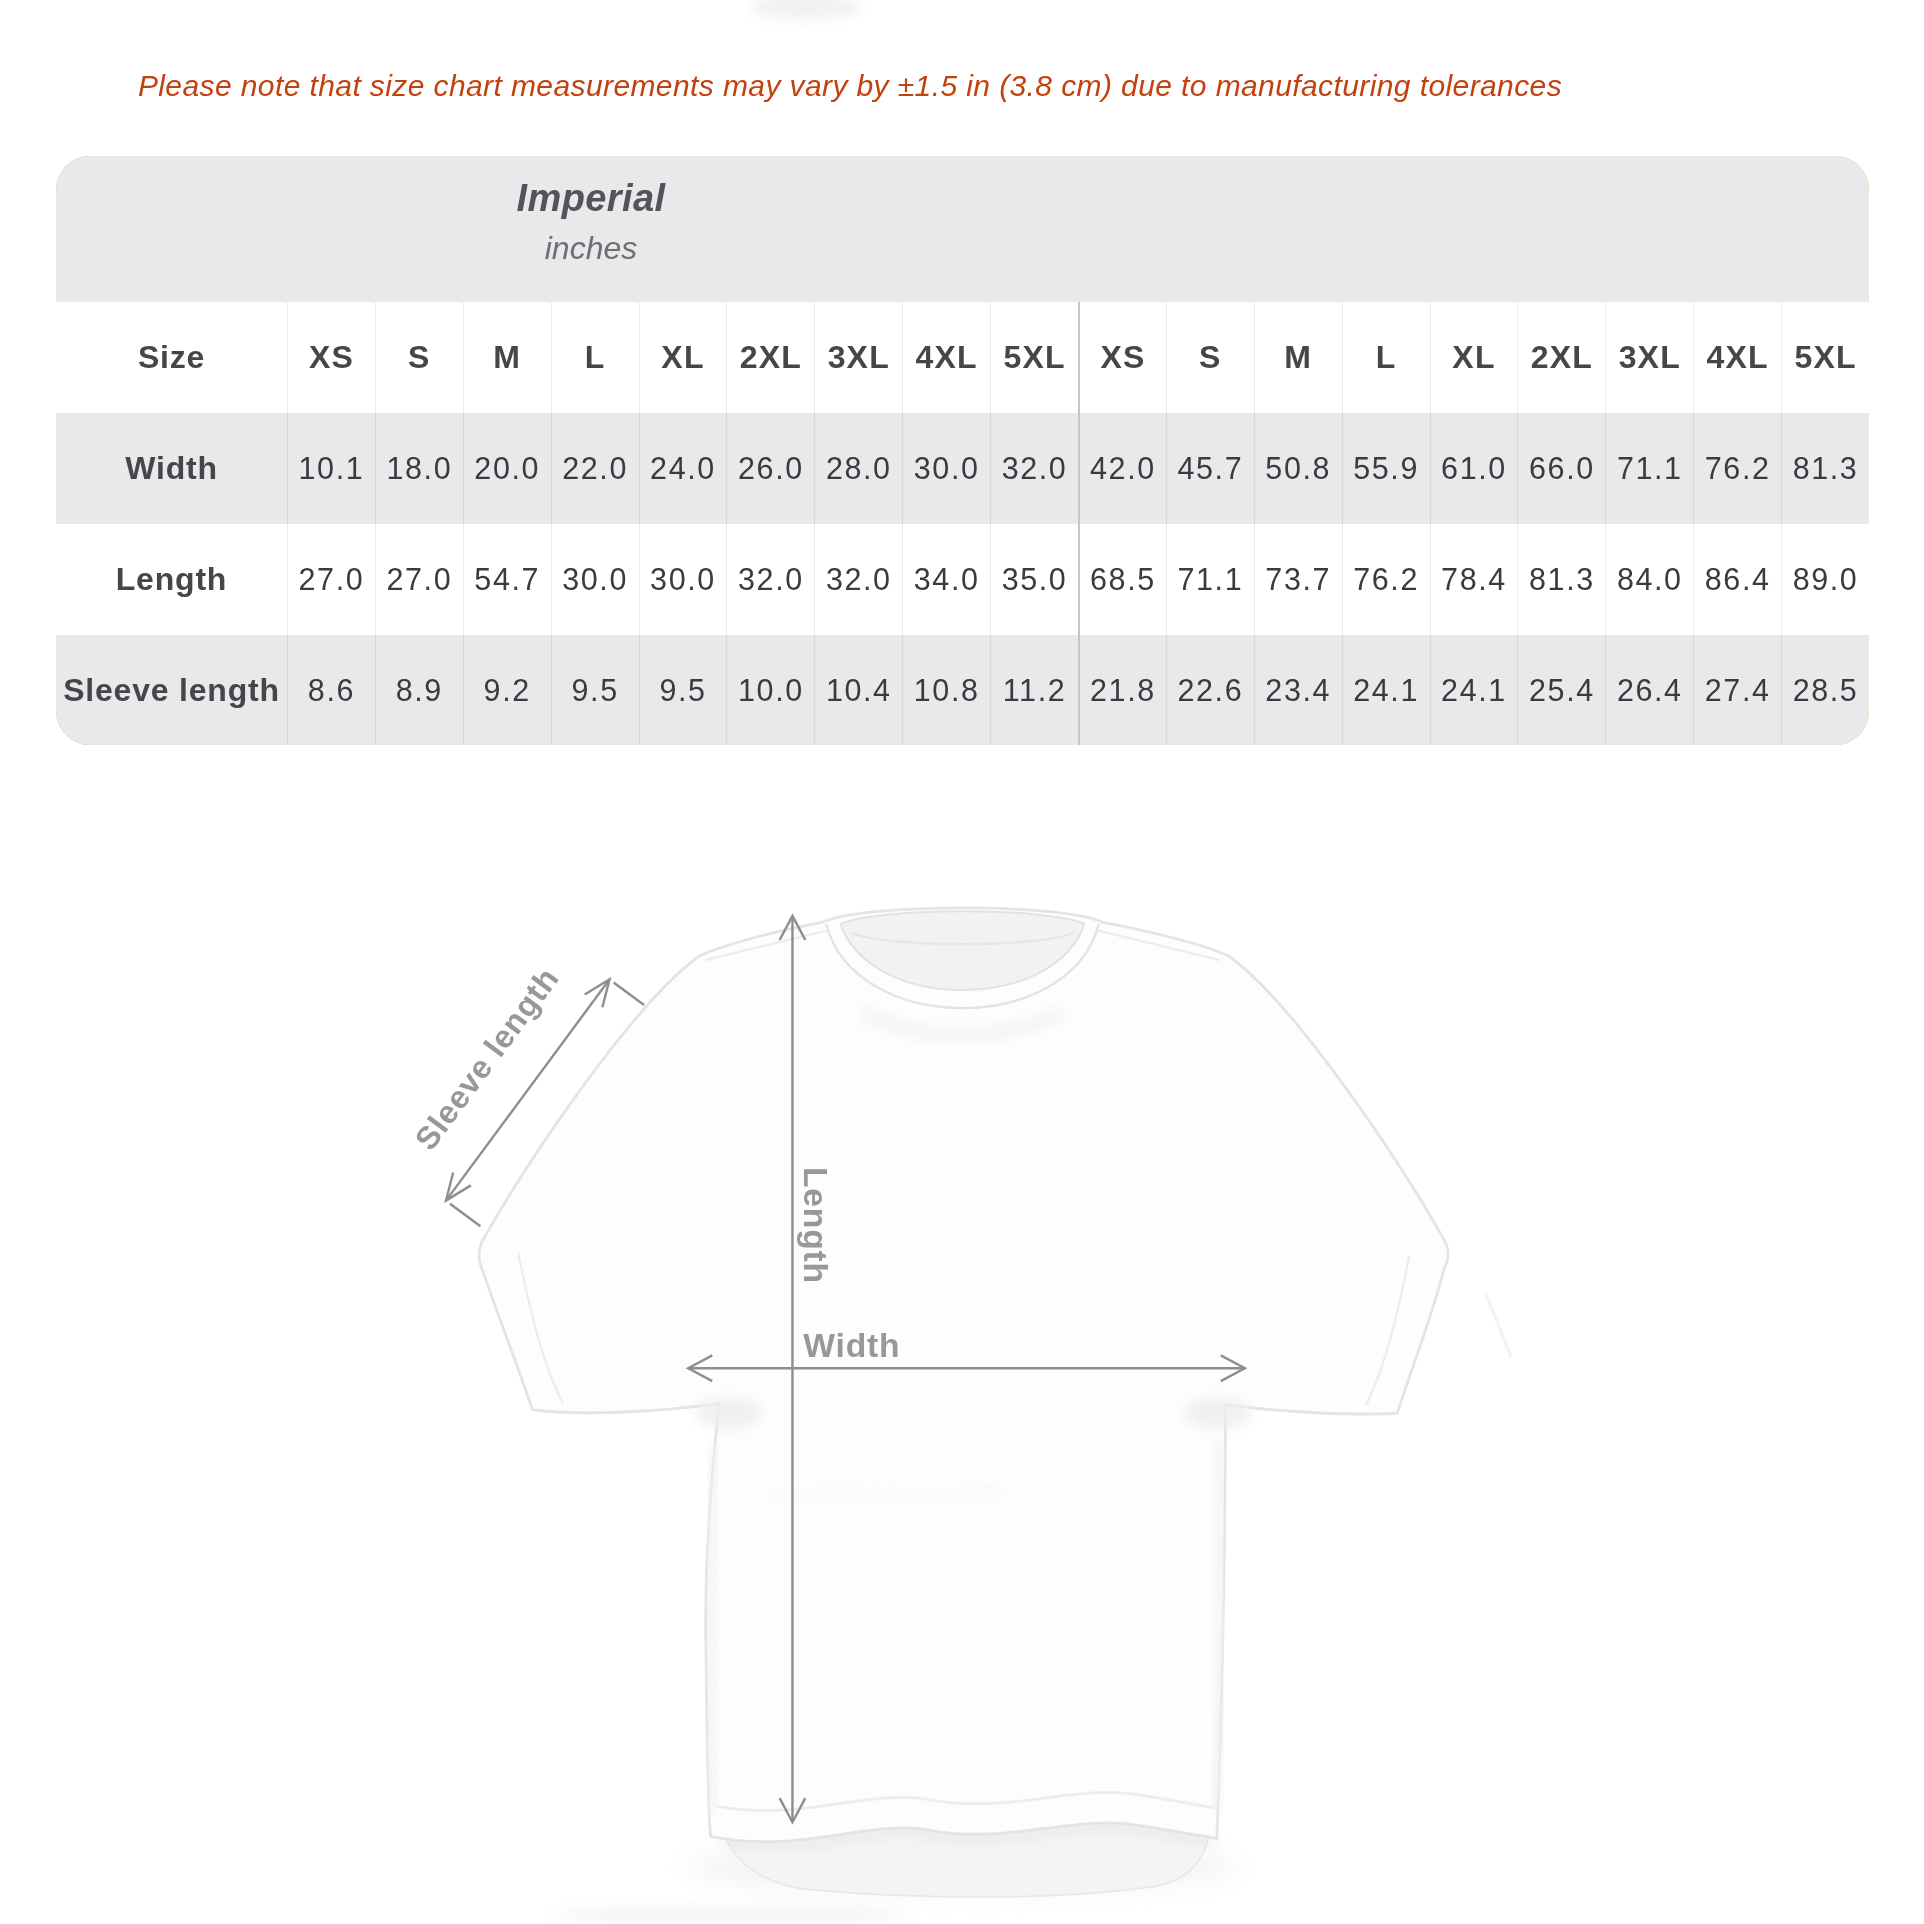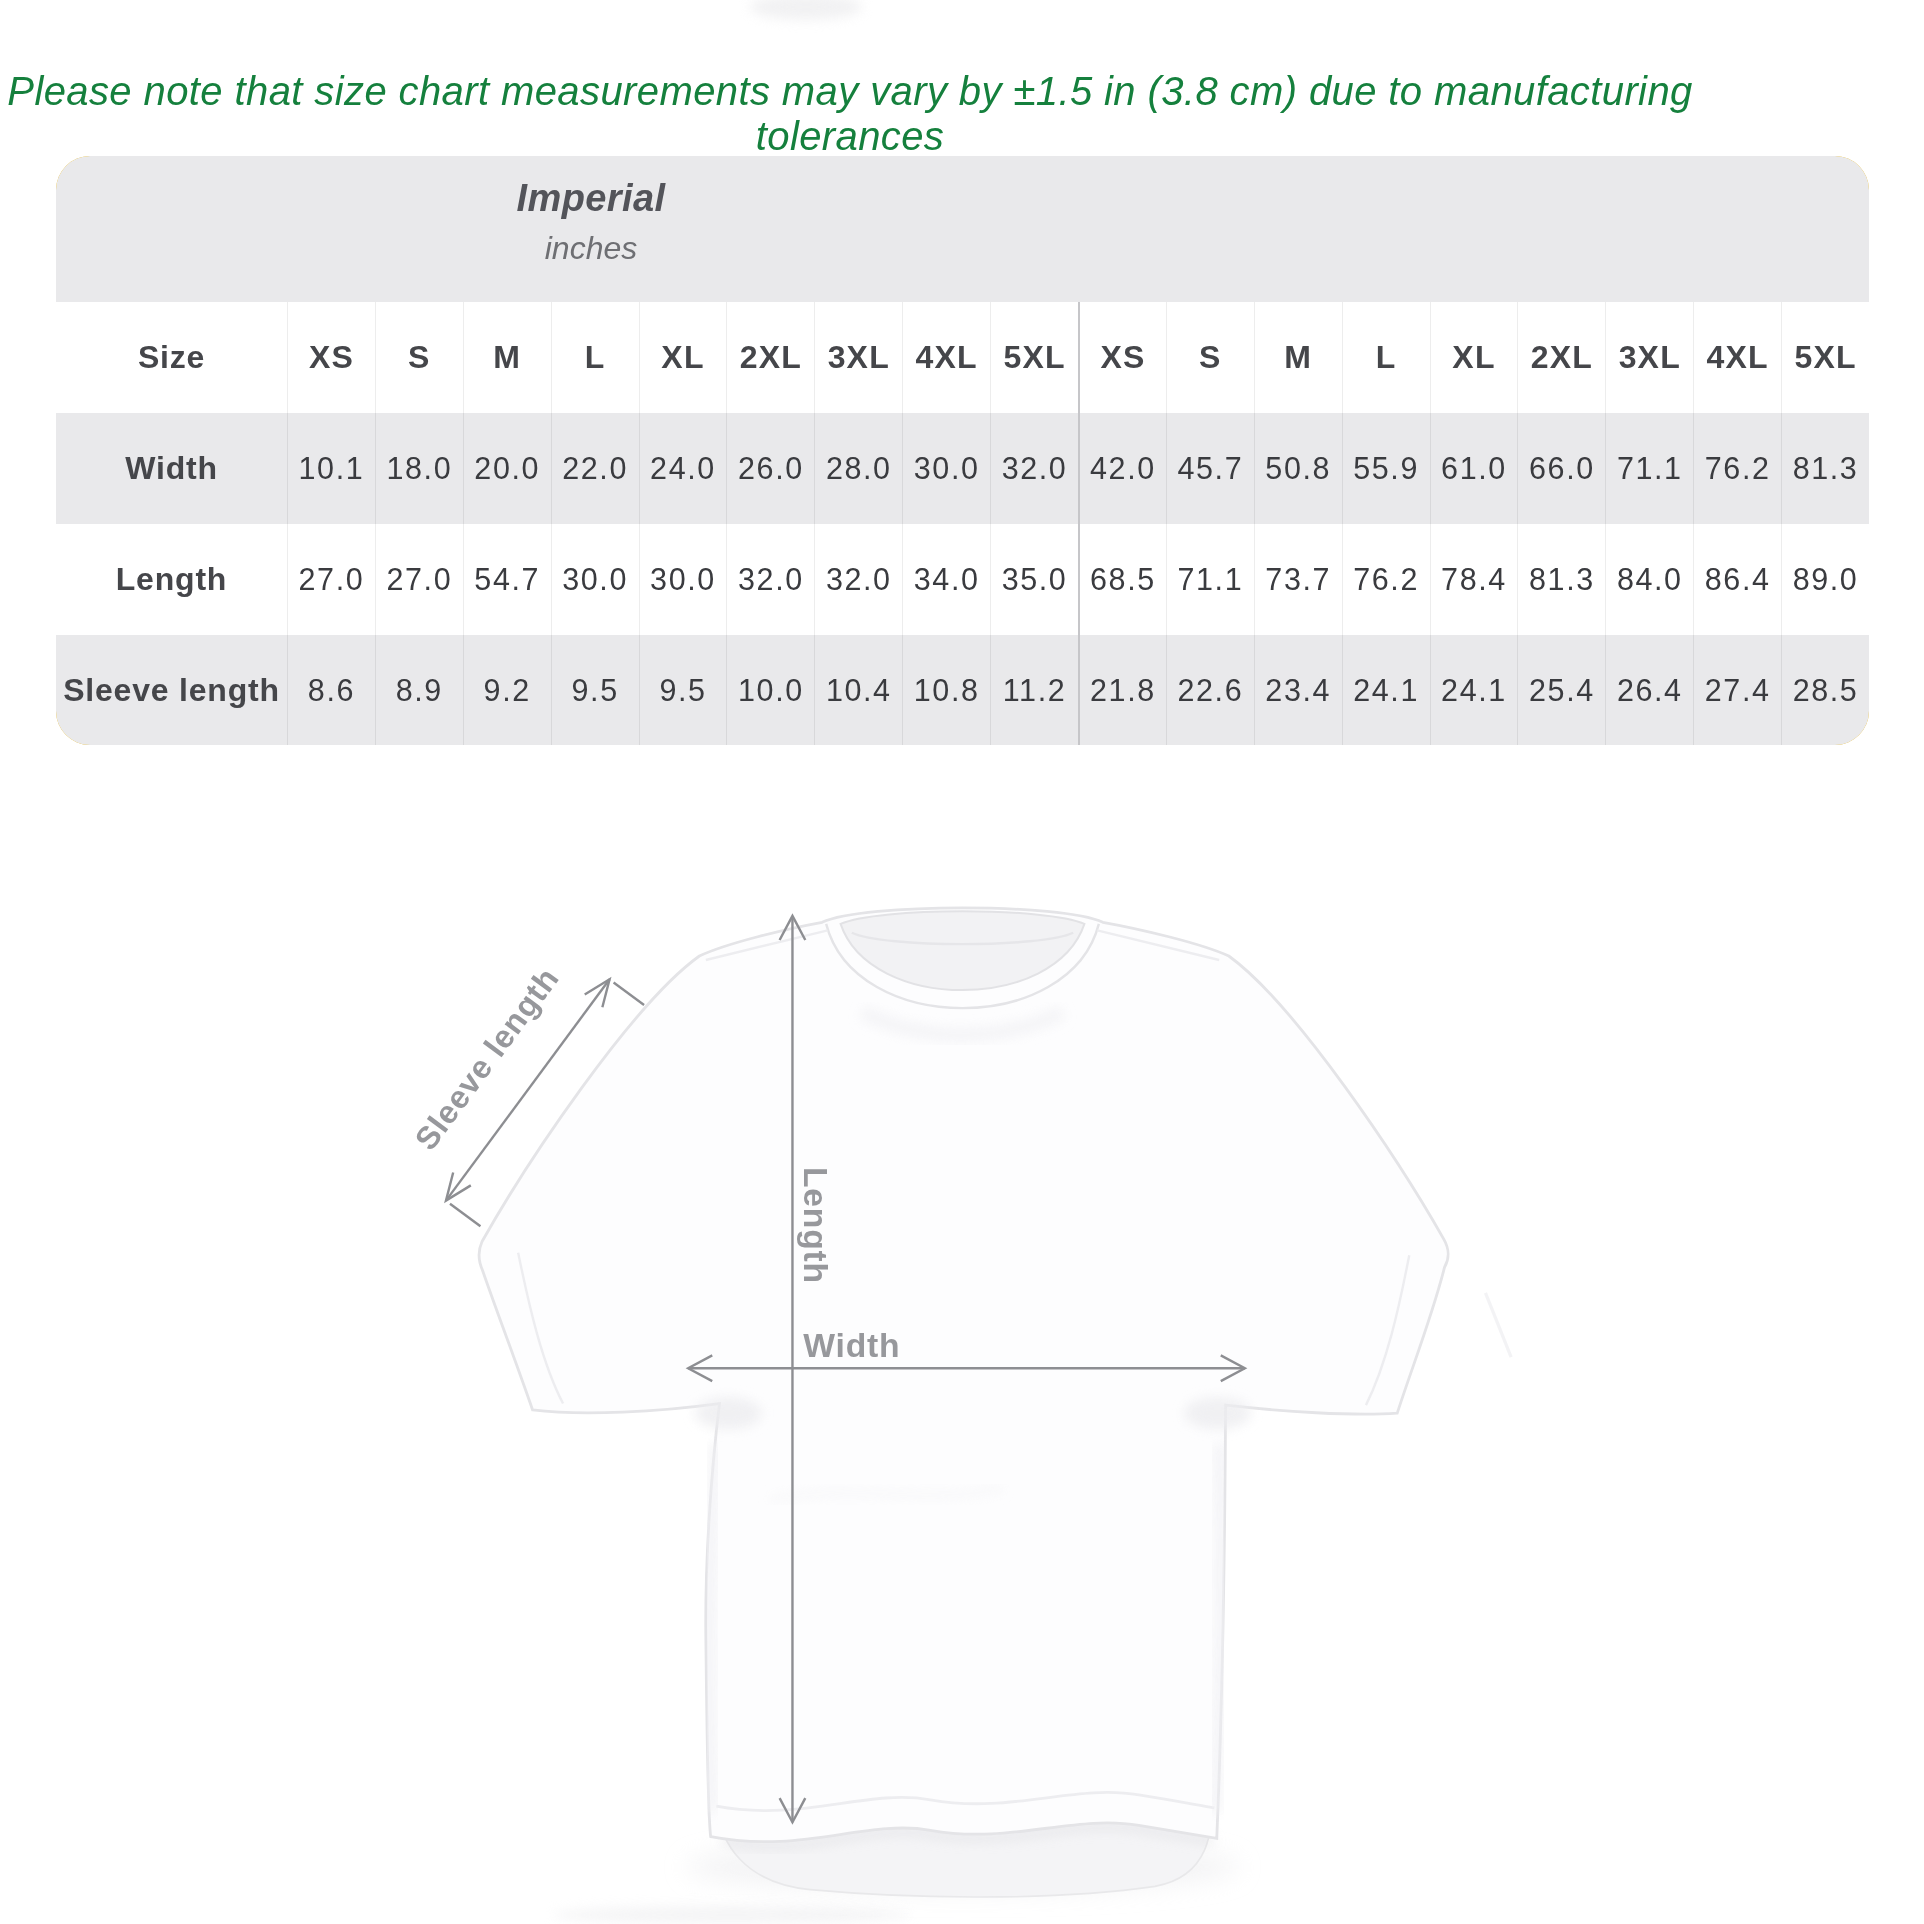--- a/index.html
+++ b/index.html
@@ -1,21 +1,21 @@
 <!DOCTYPE html>
 <html style="font-size:13px"><head>
 <meta charset="utf-8">
 <style>
   html,body{
     margin:0;padding:0;width:1925px;height:1925px;background:#ffffff;
     font-family:"Liberation Sans","DejaVu Sans",sans-serif;overflow:hidden;position:relative;
   }
   .note{
     position:absolute;left:0;top:69px;width:1700px;text-align:center;
-    font-size:40px;font-style:italic;color:#15803d;letter-spacing:0.4px;
+    font-size:30px;font-style:italic;color:#c2410c;letter-spacing:0.4px;
   }
   
   .size-table{
     position:absolute;left:56px;top:156px;width:1813px;height:589px;
     border-radius:34px;overflow:hidden;background:#eab308;
   }
   .unit-band{
     position:absolute;left:0;top:0;width:100%;height:146px;background:#e9e9eb;
   }
   .unit-group{position:absolute;top:0;height:146px;transform:translateX(-50%);text-align:center;}

